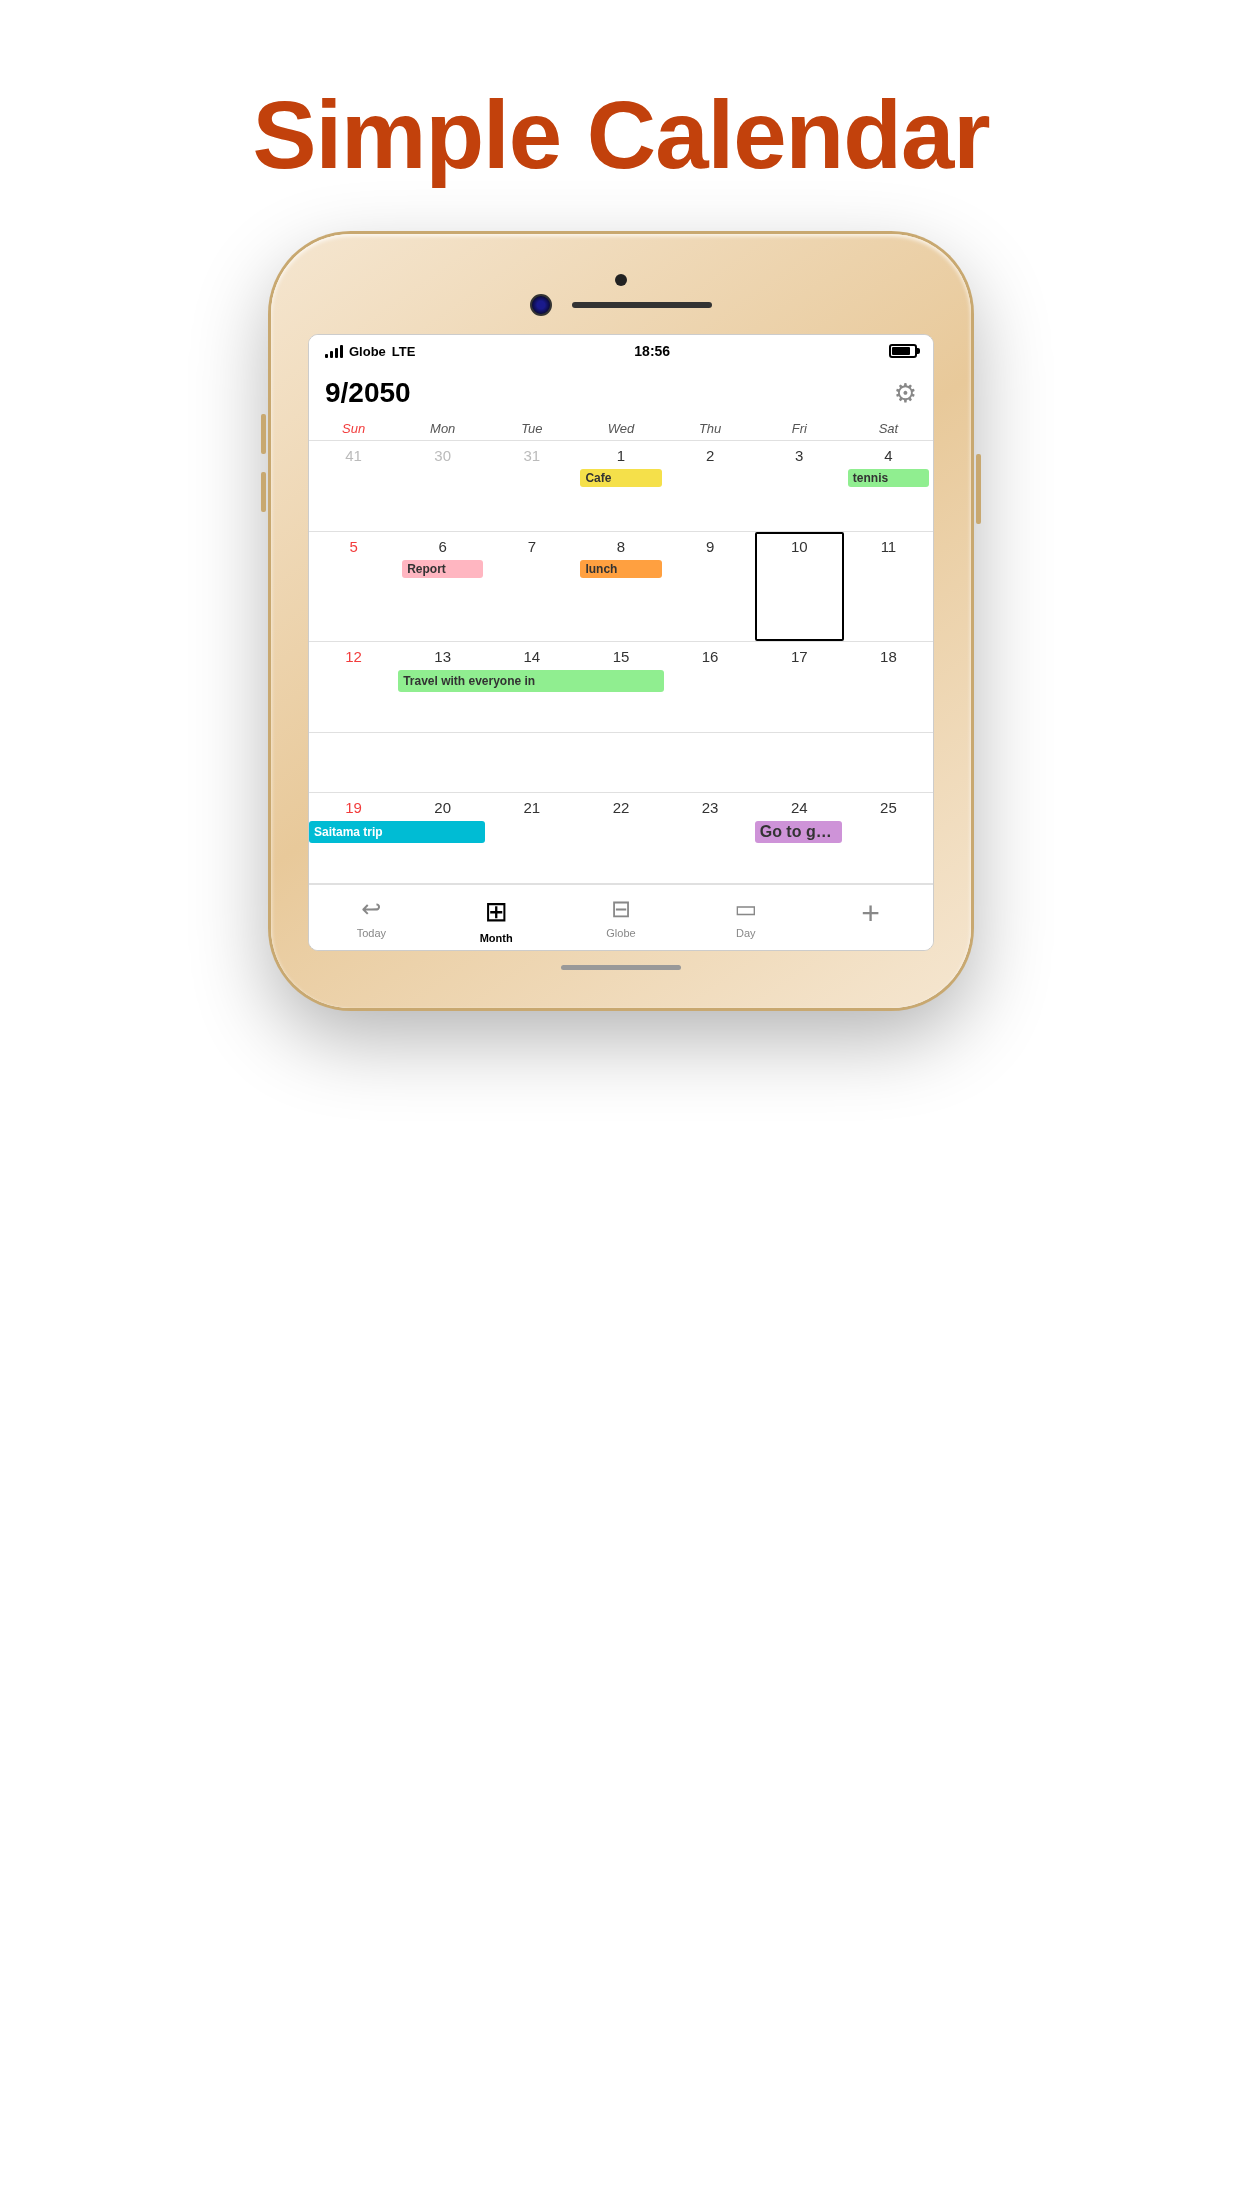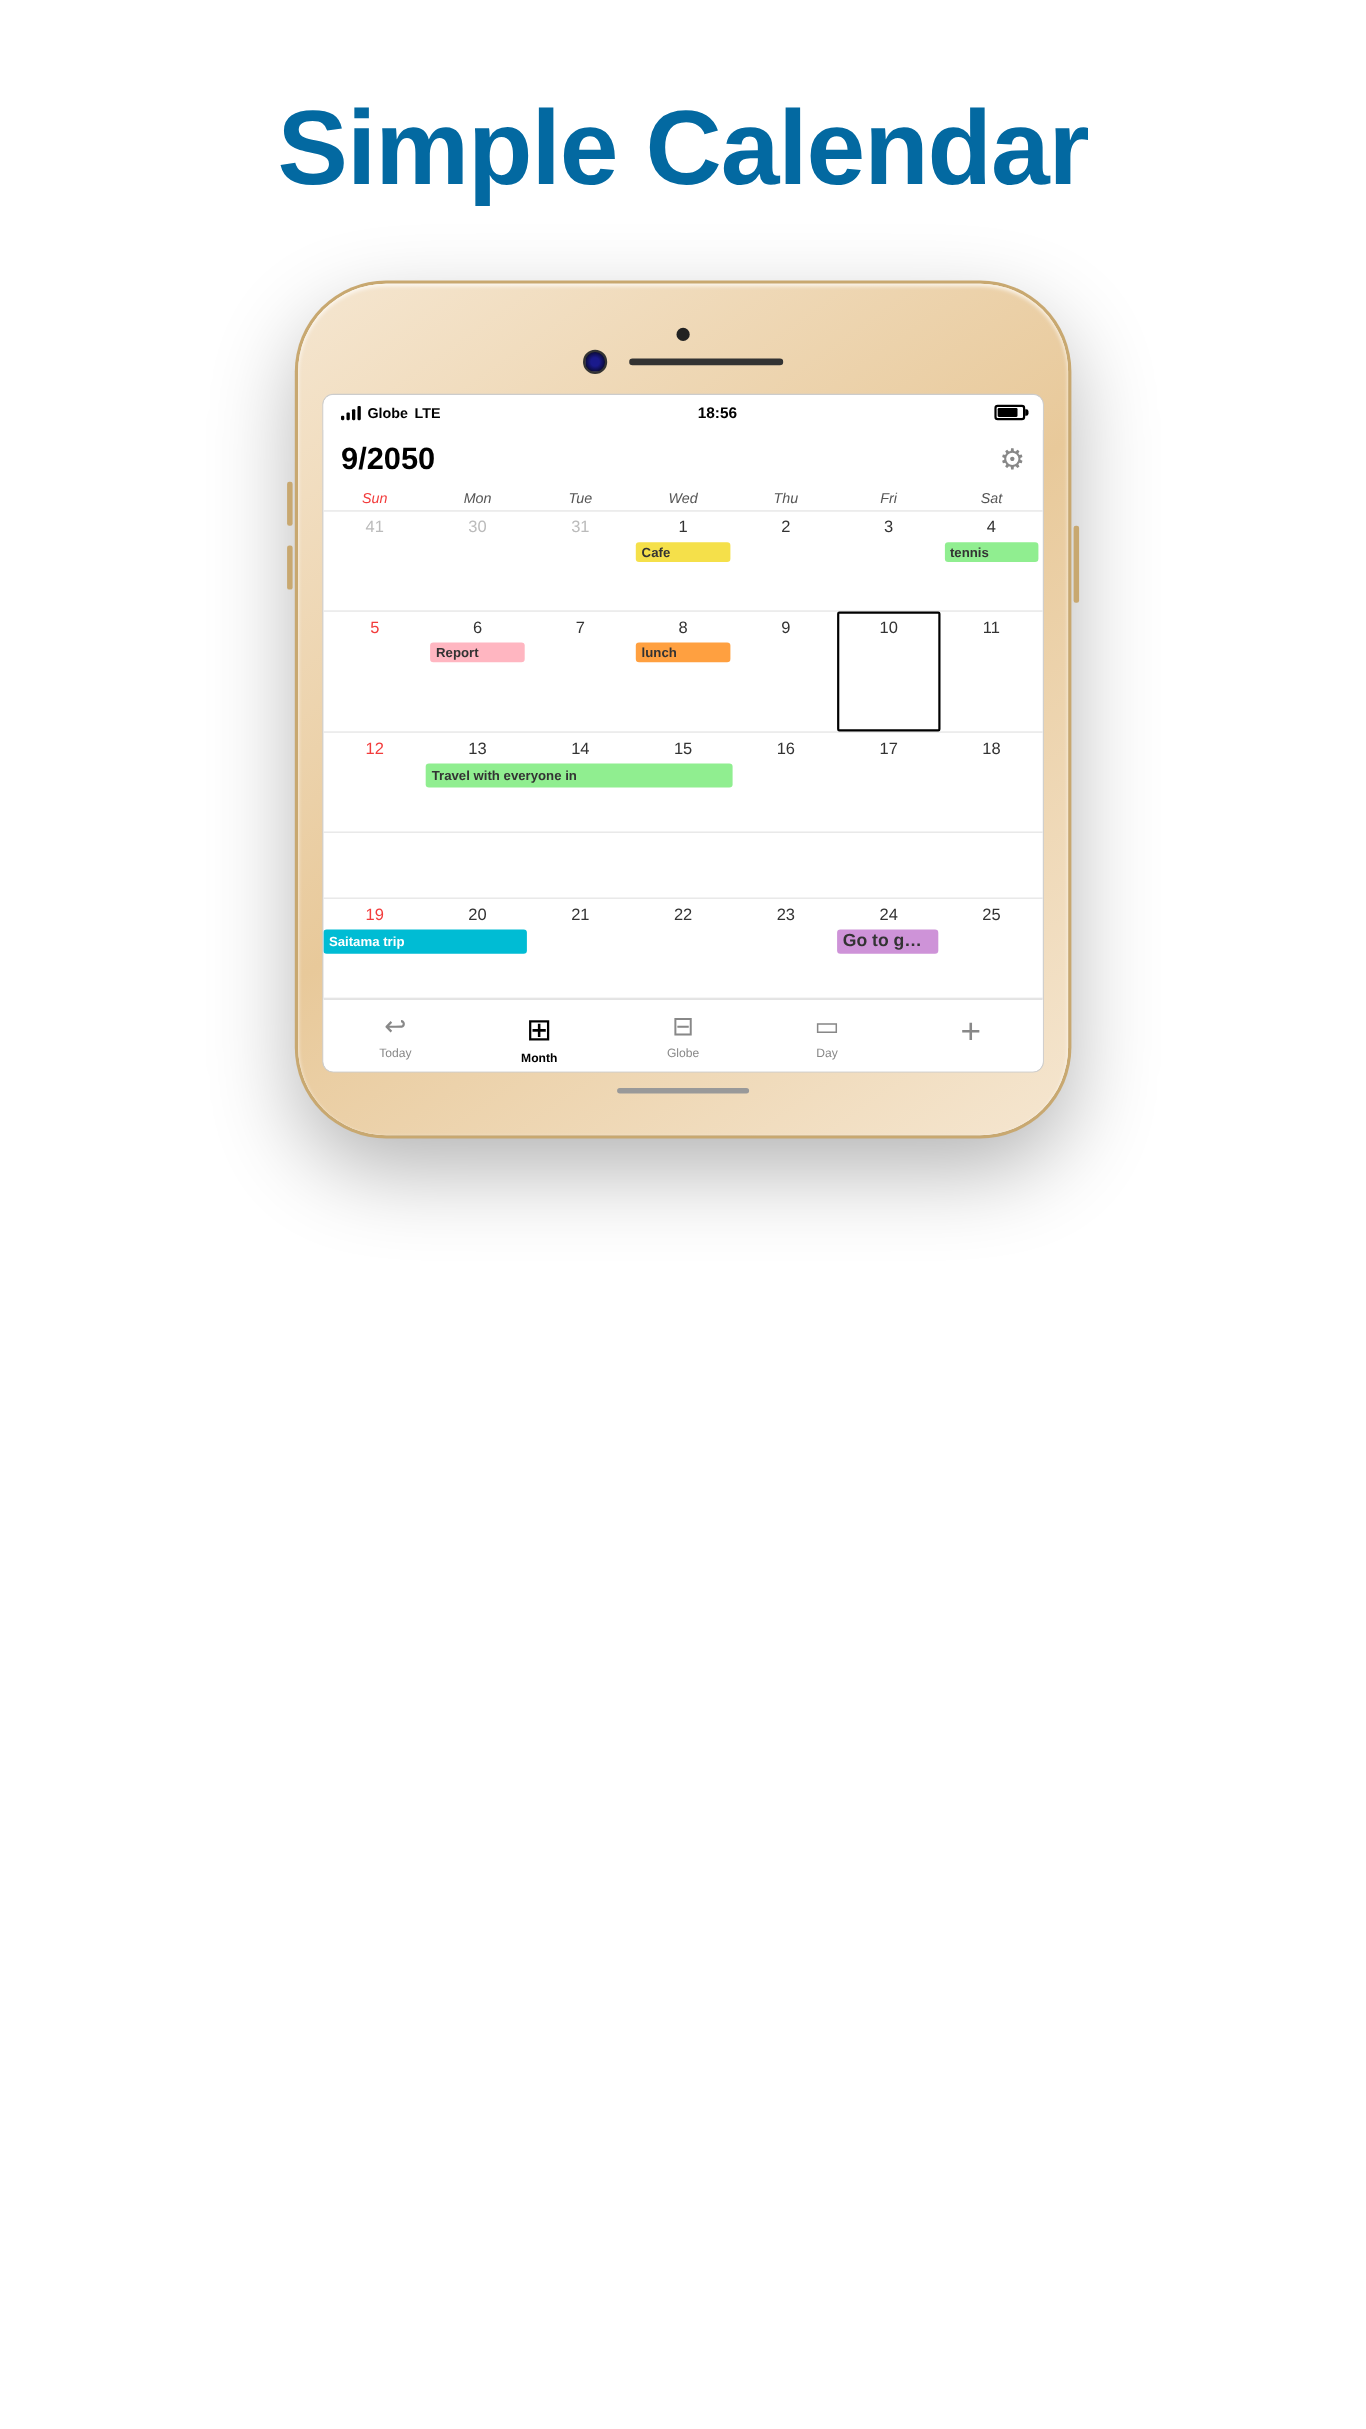--- a/index.html
+++ b/index.html
@@ -8,34 +8,34 @@
       display: flex;
       flex-direction: column;
       align-items: center;
       font-family: -apple-system, 'Helvetica Neue', Arial, sans-serif;
       width: 1242px;
       min-height: 2208px;
       overflow: hidden;
     }
 
     .app-title {
-      color: #0369a1;
+      color: #c2410c;
       font-size: 96px;
       font-weight: 700;
       margin-top: 80px;
-      margin-bottom: 68px;
+      margin-bottom: 44px;
       letter-spacing: -1px;
     }
 
     
     .phone-shell {
       width: 700px;
       background: linear-gradient(145deg, #f5e6d0, #e8c99a, #f5e6d0);
       border-radius: 80px;
-      padding: 30px 22px;
+      padding: 30px 37px;
       box-shadow: 
         0 0 0 3px #c8a870,
         0 30px 80px rgba(0,0,0,0.3),
         inset 0 2px 4px rgba(255,255,255,0.8);
       position: relative;
     }
 
     
     .phone-top {
       display: flex;

